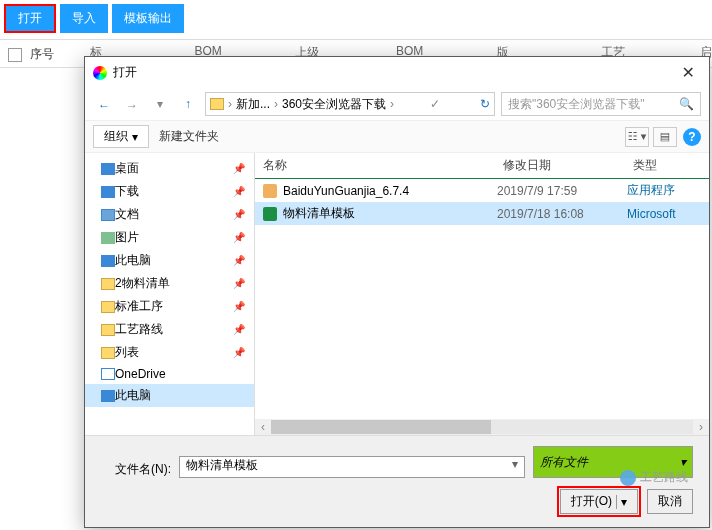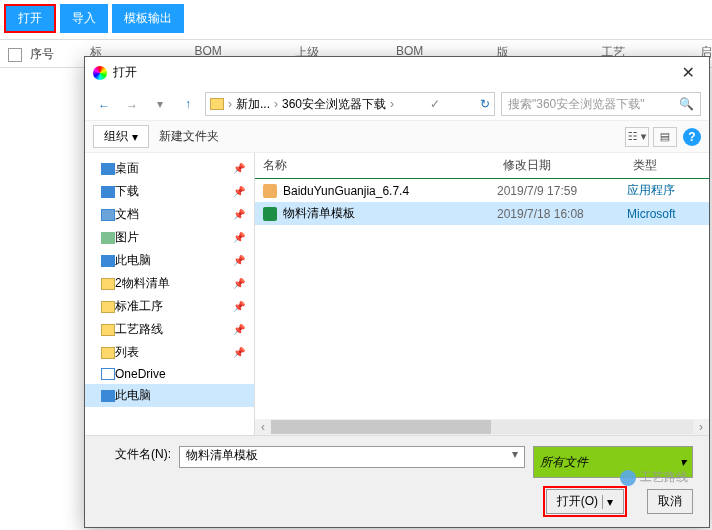--- a/index.html
+++ b/index.html
@@ -55,26 +55,26 @@
 .fi.exe { background: #f0b060; border-radius: 2px;}
 .fi.xls { background: #1d8f45; border-radius: 2px;}
 .list-row .c1 { width: 234px; display: flex; align-items: center;}
 .list-row .c2 { width: 130px; color: #666;}
 .list-row .c3 { color: #0369a1;}
 .hscroll { position: absolute; bottom: 0; left: 0; right: 0; height: 16px; background: #f0f0f0; display: flex; align-items: center;}
 .hscroll .sbtn { width: 16px; height: 16px; display: flex; align-items: center; justify-content: center; color: #888; cursor: pointer;}
 .hscroll .track { flex: 1; height: 14px; background: #e8e8e8; position: relative;}
 .hscroll .thumb { position: absolute; left: 0; top: 0; height: 14px; width: 220px; background: #c8c8c8;}
 .footer { padding: 10px 16px; background: #f0f0f0; border-top: 1px solid #ddd;}
-.frow { display: flex; align-items: flex-start; gap: 8px; margin-bottom: 8px;}
+.frow { display: flex; align-items: flex-end; gap: 8px; margin-bottom: 8px;}
 .frow .lbl { width: 70px; text-align: right;}
 .fname { flex: 1; border: 1px solid #999; height: 22px; padding: 0 6px; background: #fff;}
 .ftype { width: 160px; border: 1px solid #999; height: 32px; padding: 0 6px; background: #84cc16; display: flex; align-items: center; font-style: italic;}
 .ftype .dd { margin-left: auto;}
-.fbtns { display: flex; justify-content: flex-end; gap: 14px; align-items: center;}
+.fbtns { display: flex; justify-content: flex-end; gap: 0; align-items: center;}
 .obtn { border: 1px solid #999; padding: 3px 10px; background: #efefef; cursor: pointer; display: flex; align-items: center;}
 .obtn .dd { margin-left: 4px; border-left: 1px solid #999; padding-left: 4px;}
 .redbox { border: 2px solid red; padding: 1px;}
 .watermark { position: absolute; right: 24px; bottom: 44px; display: flex; align-items: center; gap: 4px; color: #999; font-size: 13px; opacity: .9;}
 .watermark .logo { width: 16px; height: 16px; border-radius: 50%; background: #5aa9e6;}
 </style>
 </head>
 <body>
 
 <div class="toolbar">

